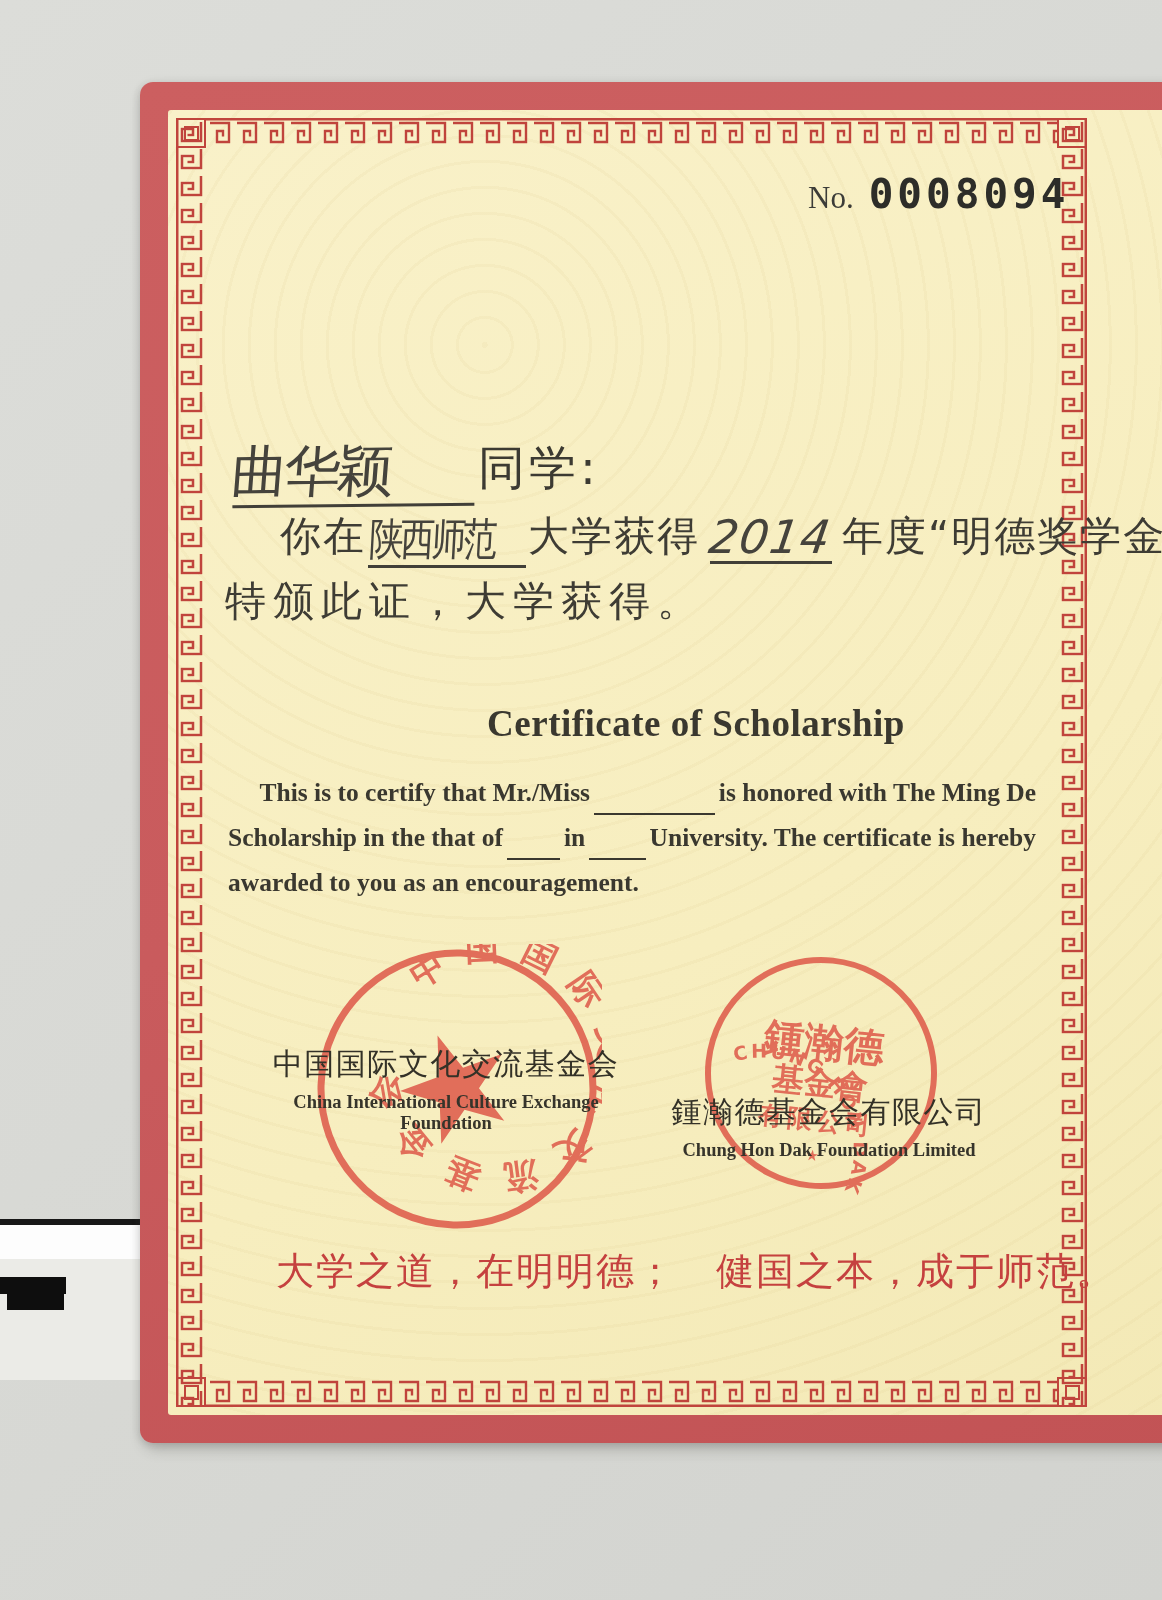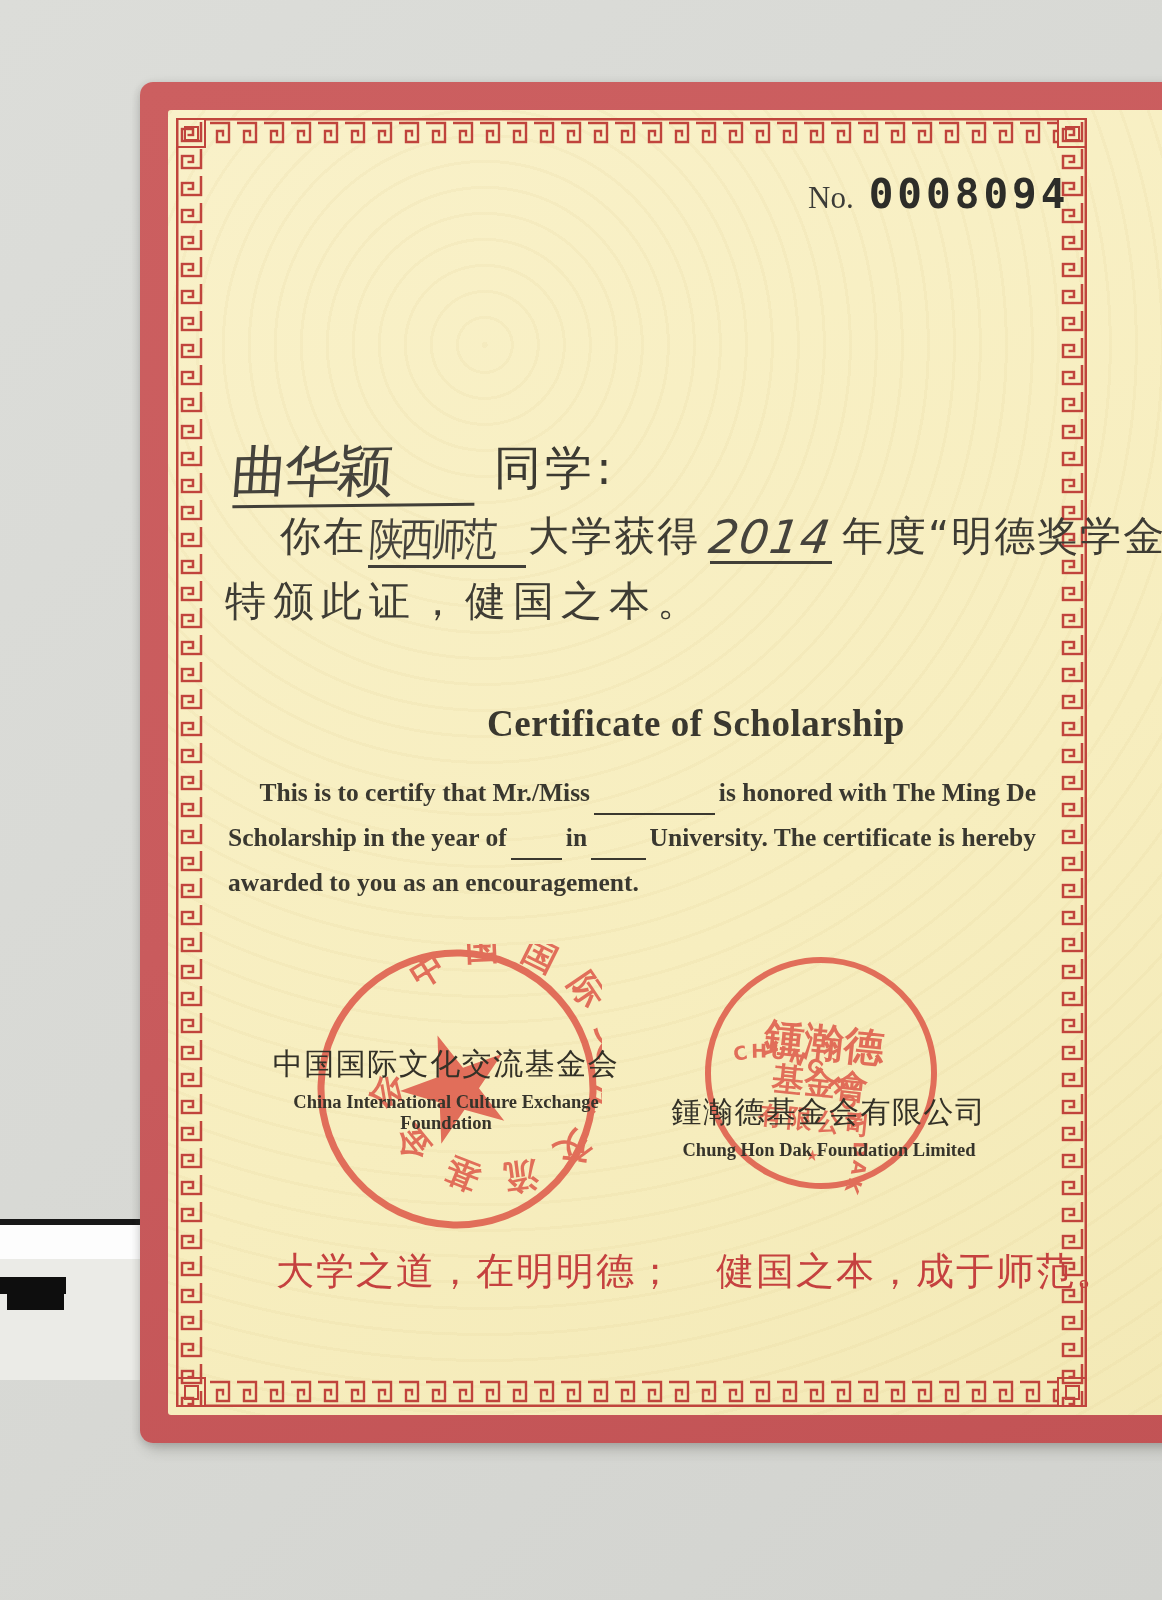--- a/index.html
+++ b/index.html
@@ -57,21 +57,21 @@
   .cert-title{position:absolute;left:0;top:164px;width:100%;text-align:center;
     font-size:106px;font-weight:700;color:#ce4347;letter-spacing:30px;text-indent:30px;
     font-family:"DejaVu Sans",sans-serif;}
 
   .handwrite{font-family:"DejaVu Sans",sans-serif;color:#45433c;display:inline-block;}
   .uline{border-bottom:3px solid #413f38;display:inline-block;}
 
   .name-row{position:absolute;left:92px;top:346px;display:flex;align-items:baseline;}
   .name-blank{width:242px;text-align:left;transform:rotate(-0.6deg);}
   .name-blank .handwrite{font-size:56px;transform:skewX(-5deg) translateY(6px);letter-spacing:-3px;}
-  .salutation{font-size:47px;margin-left:20px;letter-spacing:4px;color:#3c3a32;}
+  .salutation{font-size:47px;margin-left:4px;letter-spacing:4px;color:#3c3a32;}
 
   .body-line1{position:absolute;left:85px;top:424px;display:flex;align-items:baseline;white-space:nowrap;}
   .cn-print{font-size:41px;color:#3e3c34;letter-spacing:2px;}
   .body-line1 .indent{width:55px;display:inline-block;}
   .univ-blank{width:158px;text-align:center;margin:0 2px;}
   .univ-blank .handwrite{font-size:44px;transform:scaleX(.78) skewX(-4deg) translateY(4px);letter-spacing:-4px;transform-origin:left bottom;}
   .year-blank{width:122px;text-align:center;margin:0 10px;}
   .year-blank .handwrite{font-size:46px;font-style:italic;transform:skewX(-8deg) translateY(3px);letter-spacing:1px;}
   .body-line2{position:absolute;left:85px;top:492px;font-size:41px;letter-spacing:7px;color:#3e3c34;}
 
@@ -171,32 +171,32 @@
 
       <div class="body-line1">
         <span class="indent"></span>
         <span class="cn-print">你在</span>
         <span class="uline univ-blank"><span class="handwrite">陕西师范</span></span>
         <span class="cn-print">大学获得</span>
         <span class="uline year-blank"><span class="handwrite">2014</span></span>
         <span class="cn-print">年度“明德奖学金”。</span>
       </div>
 
-      <div class="body-line2">特颁此证，健国之本。</div>
+      <div class="body-line2">特颁此证，大学获得。</div>
 
       <div class="eng eng-title">Certificate of Scholarship</div>
       <div class="eng eng-para">
         <div class="eng-line">
           <span class="pad"></span>
           <span>This is  to  certify that Mr./Miss</span>
           <span class="eng-blank eb1"></span>
           <span>is honored with The Ming De</span>
         </div>
         <div class="eng-line">
-          <span>Scholarship in the year of</span>
+          <span>Scholarship in the that of</span>
           <span class="eng-blank eb2"></span>
           <span>in</span>
           <span class="eng-blank eb3"></span>
           <span>University. The certificate  is hereby</span>
         </div>
         <div class="eng-line last">
           <span>awarded  to you as an encouragement.</span>
         </div>
       </div>
 

